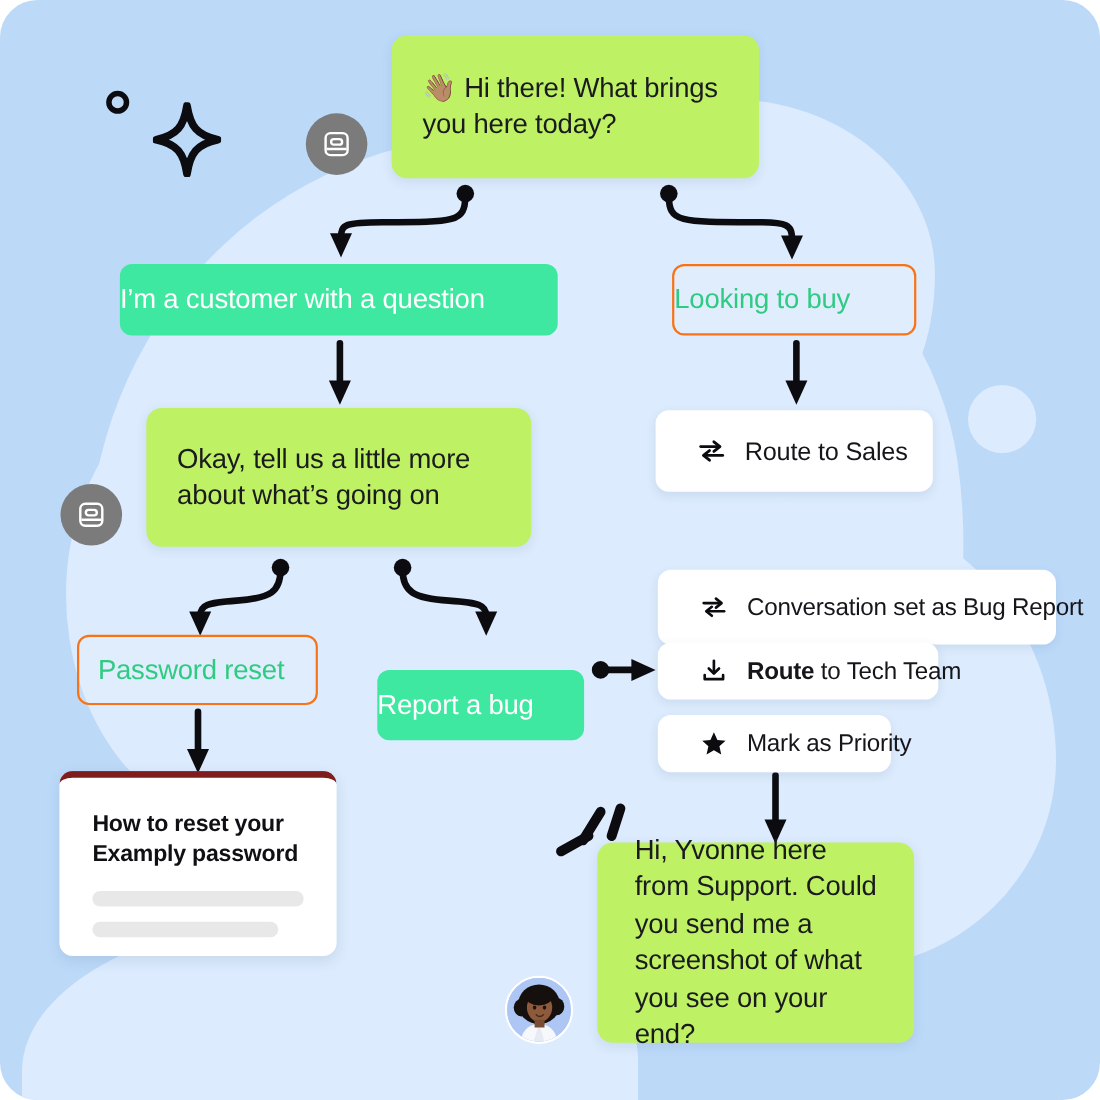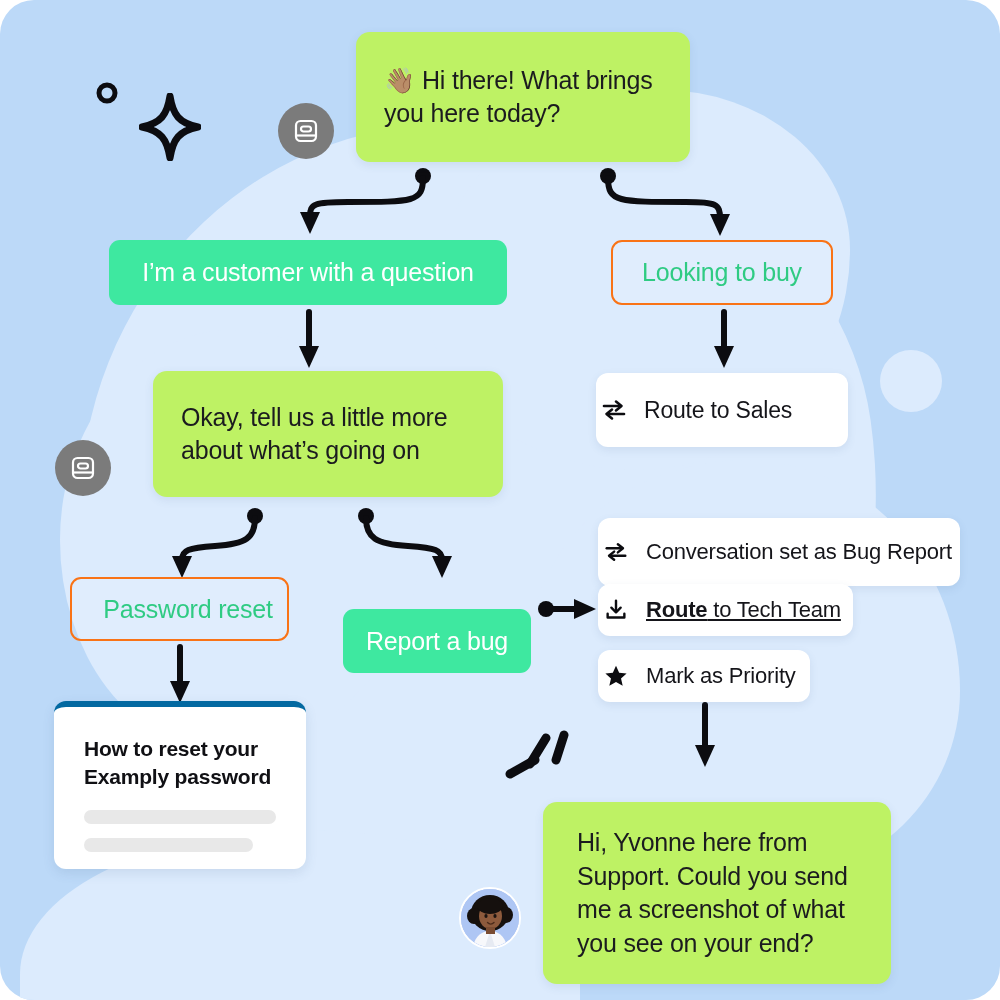--- a/index.html
+++ b/index.html
@@ -117,21 +117,21 @@
     box-sizing: border-box;
   }
 
   
   .btn {
     position: absolute;
     box-sizing: border-box;
     border-radius: 11px;
     display: flex;
     align-items: center;
-    justify-content: center;
+    justify-content: flex-start;
     font-size: 25px;
     letter-spacing: -0.2px;
   }
   .btn-solid {
     background: #3ee8a0;
     color: #ffffff;
   }
   .btn-outline {
     background: rgba(255,255,255,0.12);
     border: 2px solid #f97316;
@@ -139,21 +139,21 @@
   }
 
   
   .action {
     position: absolute;
     background: #ffffff;
     border-radius: 12px;
     box-shadow: 0 3px 9px rgba(60,90,130,0.10);
     display: flex;
     align-items: center;
-    padding: 0 4px;
+    padding: 0 37px;
     box-sizing: border-box;
     font-size: 23px;
     color: #15151a;
     letter-spacing: -0.2px;
     white-space: nowrap;
   }
   .action .ico {
     width: 28px;
     height: 28px;
     margin-right: 16px;
@@ -162,21 +162,21 @@
     align-items: center;
     justify-content: center;
   }
   .action b { font-weight: 700; }
 
   
   .article {
     position: absolute;
     background: #ffffff;
     border-radius: 12px;
-    border-top: 6px solid #0369a1;
+    border-top: 6px solid #7f1d1d;
     box-shadow: 0 4px 12px rgba(60,90,130,0.13);
     box-sizing: border-box;
     padding: 28px 30px;
   }
   .article-title {
     font-size: 21px;
     font-weight: 700;
     color: #101014;
     line-height: 1.32;
     letter-spacing: -0.2px;
@@ -287,25 +287,25 @@
       <line x1="5" y1="18.5" x2="23" y2="18.5" stroke="#ffffff" stroke-width="2.2"></line>
     </svg>
   </div>
 
   <div class="card msg" style="left:356px; top:32px; width:334px; height:130px;">
     <span>
       <span class="emoji">👋🏽</span><span>Hi there! What brings you here today?</span>
     </span>
   </div>
 
-  <div class="card msg" style="left:133px; top:371px; width:350px; height:126px;margin-left:20px;">
+  <div class="card msg" style="left:133px; top:371px; width:350px; height:126px;">
     <span>Okay, tell us a little more about what’s going on</span>
   </div>
 
-  <div class="card msg" style="left:543px; top:802px; width:348px; height:182px; padding:21px 34px;">
+  <div class="card msg" style="left:543px; top:766px; width:288px; height:182px; padding:21px 34px;">
     <span>Hi, Yvonne here from Support. Could you send me a screenshot of what you see on your end?</span>
   </div>
 
   <div class="btn btn-solid" style="left:109px; top:240px; width:398px; height:65px;">
     <span>I’m a customer with a question</span>
   </div>
 
   <div class="btn btn-outline" style="left:611px; top:240px; width:222px; height:65px;">
     <span>Looking to buy</span>
   </div>
@@ -335,21 +335,21 @@
       <svg width="26" height="26" viewBox="0 0 28 28">
         <path d="M4 10 H20" stroke="#0c0c10" stroke-width="2.6" stroke-linecap="round"></path>
         <path d="M16 5.6 L21.5 10 L16 14.4" fill="none" stroke="#0c0c10" stroke-width="2.6" stroke-linecap="round" stroke-linejoin="round"></path>
         <path d="M24 18 H8" stroke="#0c0c10" stroke-width="2.6" stroke-linecap="round"></path>
         <path d="M12 13.6 L6.5 18 L12 22.4" fill="none" stroke="#0c0c10" stroke-width="2.6" stroke-linecap="round" stroke-linejoin="round"></path>
       </svg>
     </span>
     <span>Conversation set as Bug Report</span>
   </div>
 
-  <div class="action" style="left:598px; top:584px; width:255px; height:52px; font-size:22px;text-decoration:underline;">
+  <div class="action" style="left:598px; top:584px; width:255px; height:52px; font-size:22px;">
     <span class="ico">
       <svg width="26" height="26" viewBox="0 0 28 28">
         <path d="M14 4 V16" stroke="#0c0c10" stroke-width="2.6" stroke-linecap="round"></path>
         <path d="M9 11.5 L14 16.5 L19 11.5" fill="none" stroke="#0c0c10" stroke-width="2.6" stroke-linecap="round" stroke-linejoin="round"></path>
         <path d="M5 18 V22 H23 V18" fill="none" stroke="#0c0c10" stroke-width="2.6" stroke-linecap="round" stroke-linejoin="round"></path>
       </svg>
     </span>
     <span><b>Route</b><span> to Tech Team</span></span>
   </div>
 

